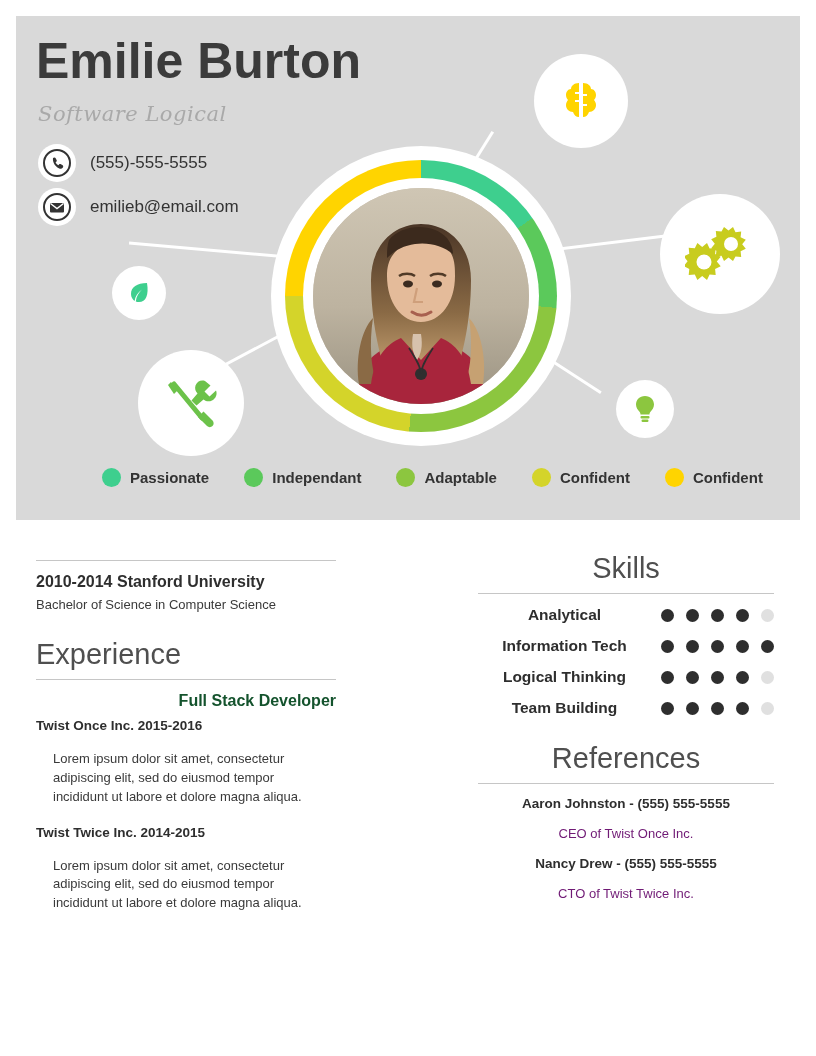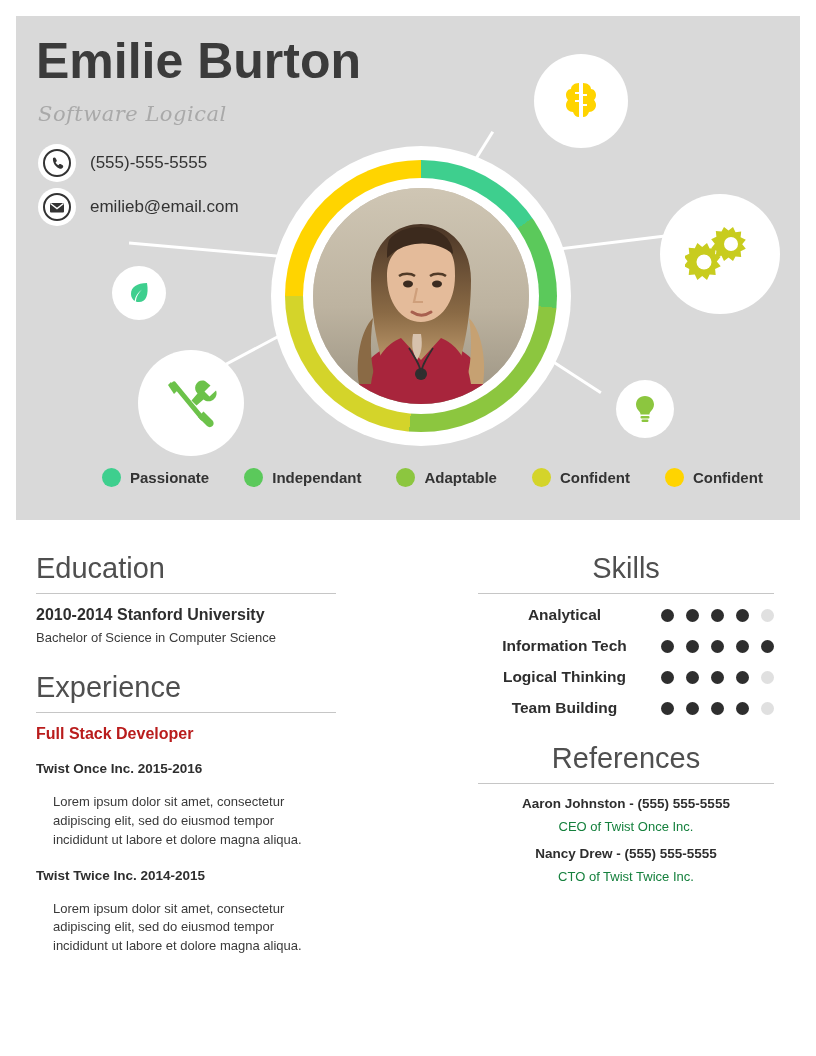--- a/index.html
+++ b/index.html
@@ -207,22 +207,23 @@
     margin: 0 0 6px 0;
   }
   .edu-degree {
     font-size: 13px;
     color: #3a3a3a;
     margin: 0;
   }
   .exp-role {
     font-size: 16px;
     font-weight: bold;
-    color: #b91c1c;
-    margin: 0 0 18px 0;
+    color: #14532d;
+    margin: 0 0 8px 0;
+    text-align: right;
   }
   .exp-company {
     font-size: 13.5px;
     font-weight: bold;
     color: #2e2e2e;
     margin: 0 0 3px 0;
   }
   .exp-desc {
     font-size: 13px;
     color: #3a3a3a;
@@ -263,22 +264,22 @@
   
   .ref-entry { margin-bottom: 12px; }
   .ref-name {
     font-size: 13.5px;
     font-weight: bold;
     color: #2e2e2e;
     margin: 0 0 2px 0;
   }
   .ref-title {
     font-size: 13px;
-    color: #15803d;
-    margin: 8px;
+    color: #701a75;
+    margin: 15px;
   }
   .spacer-24 { height: 26px; }
 </style>
 </head>
 <body>
 
 <div class="page">
 
   <div class="header">
 
@@ -415,21 +416,20 @@
       </div>
       <div class="legend-item">
         <span class="legend-dot" style="background:#ffd400"></span>
         <span class="legend-label">Confident</span>
       </div>
     </div>
   </div>
 
   <div class="col-left">
 
-    <h2 class="section-title">Education</h2>
     <div class="rule"></div>
     <p class="edu-school">2010-2014 Stanford University</p>
     <p class="edu-degree">Bachelor of Science in Computer Science</p>
 
     <div class="spacer-24"></div>
 
     <h2 class="section-title">Experience</h2>
     <div class="rule"></div>
     <p class="exp-role">Full Stack Developer</p>
 

